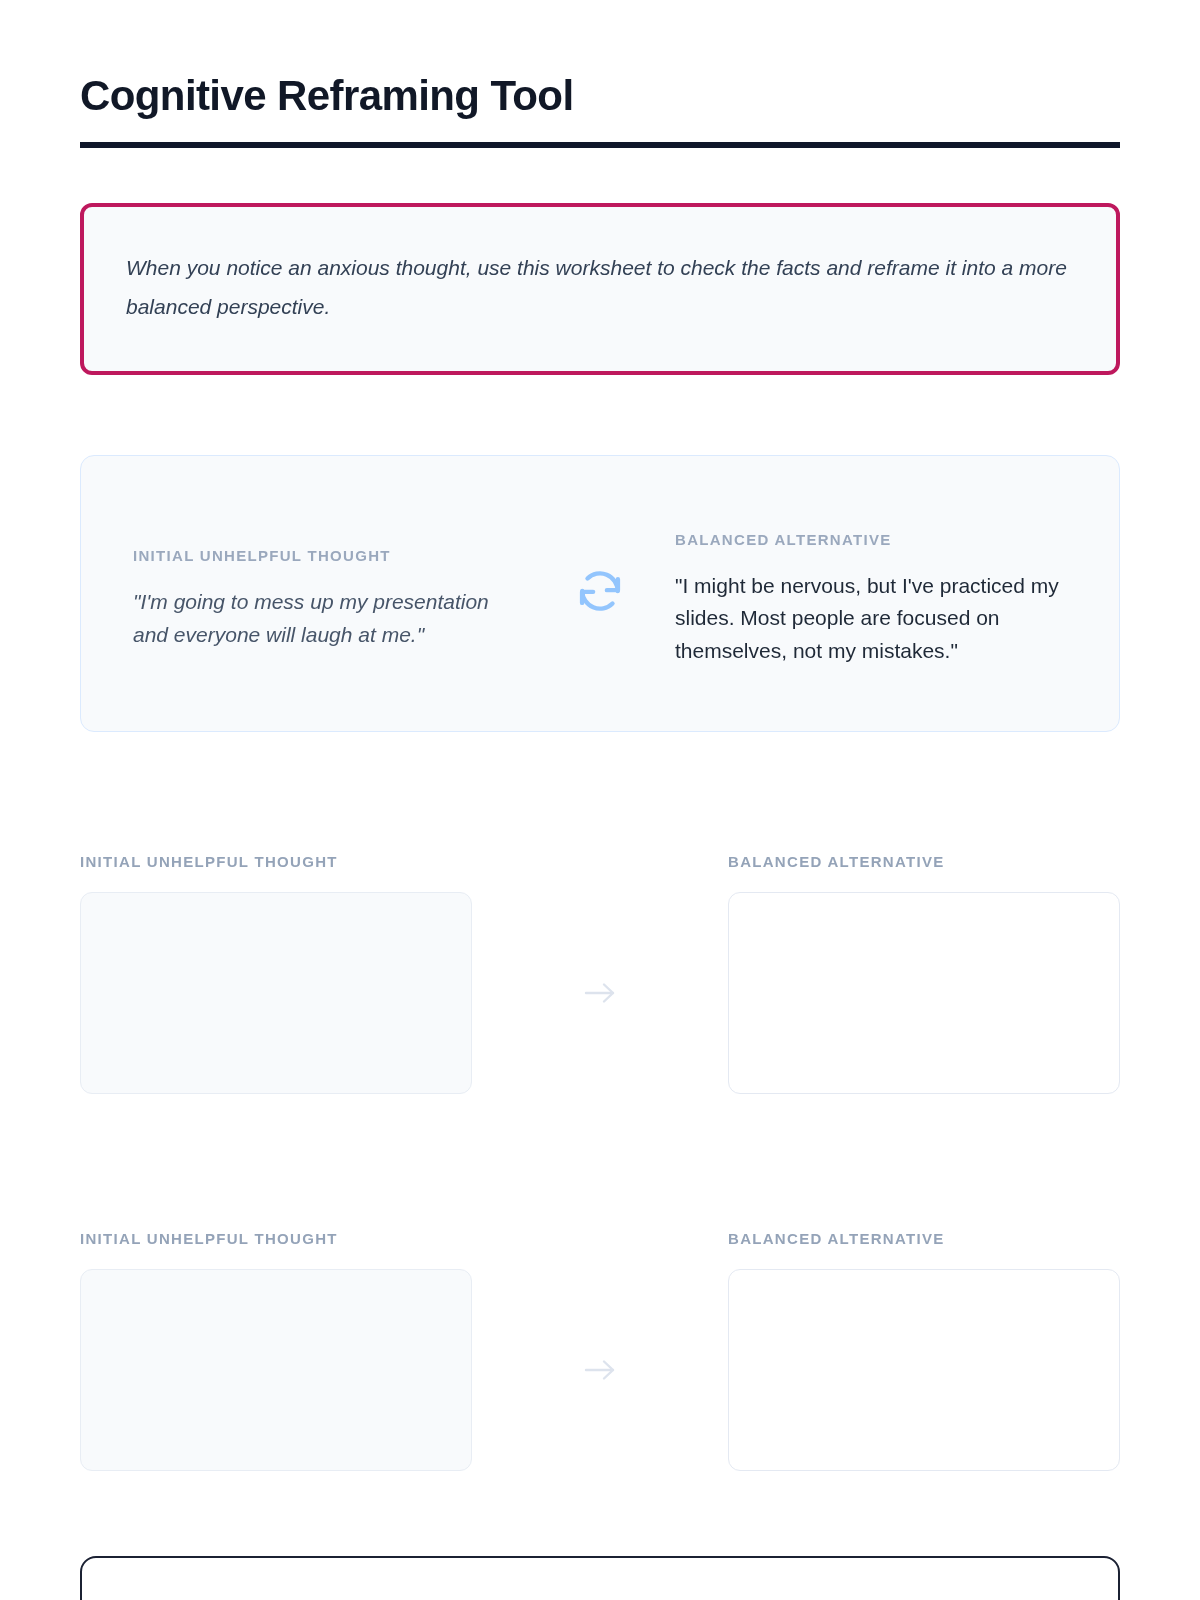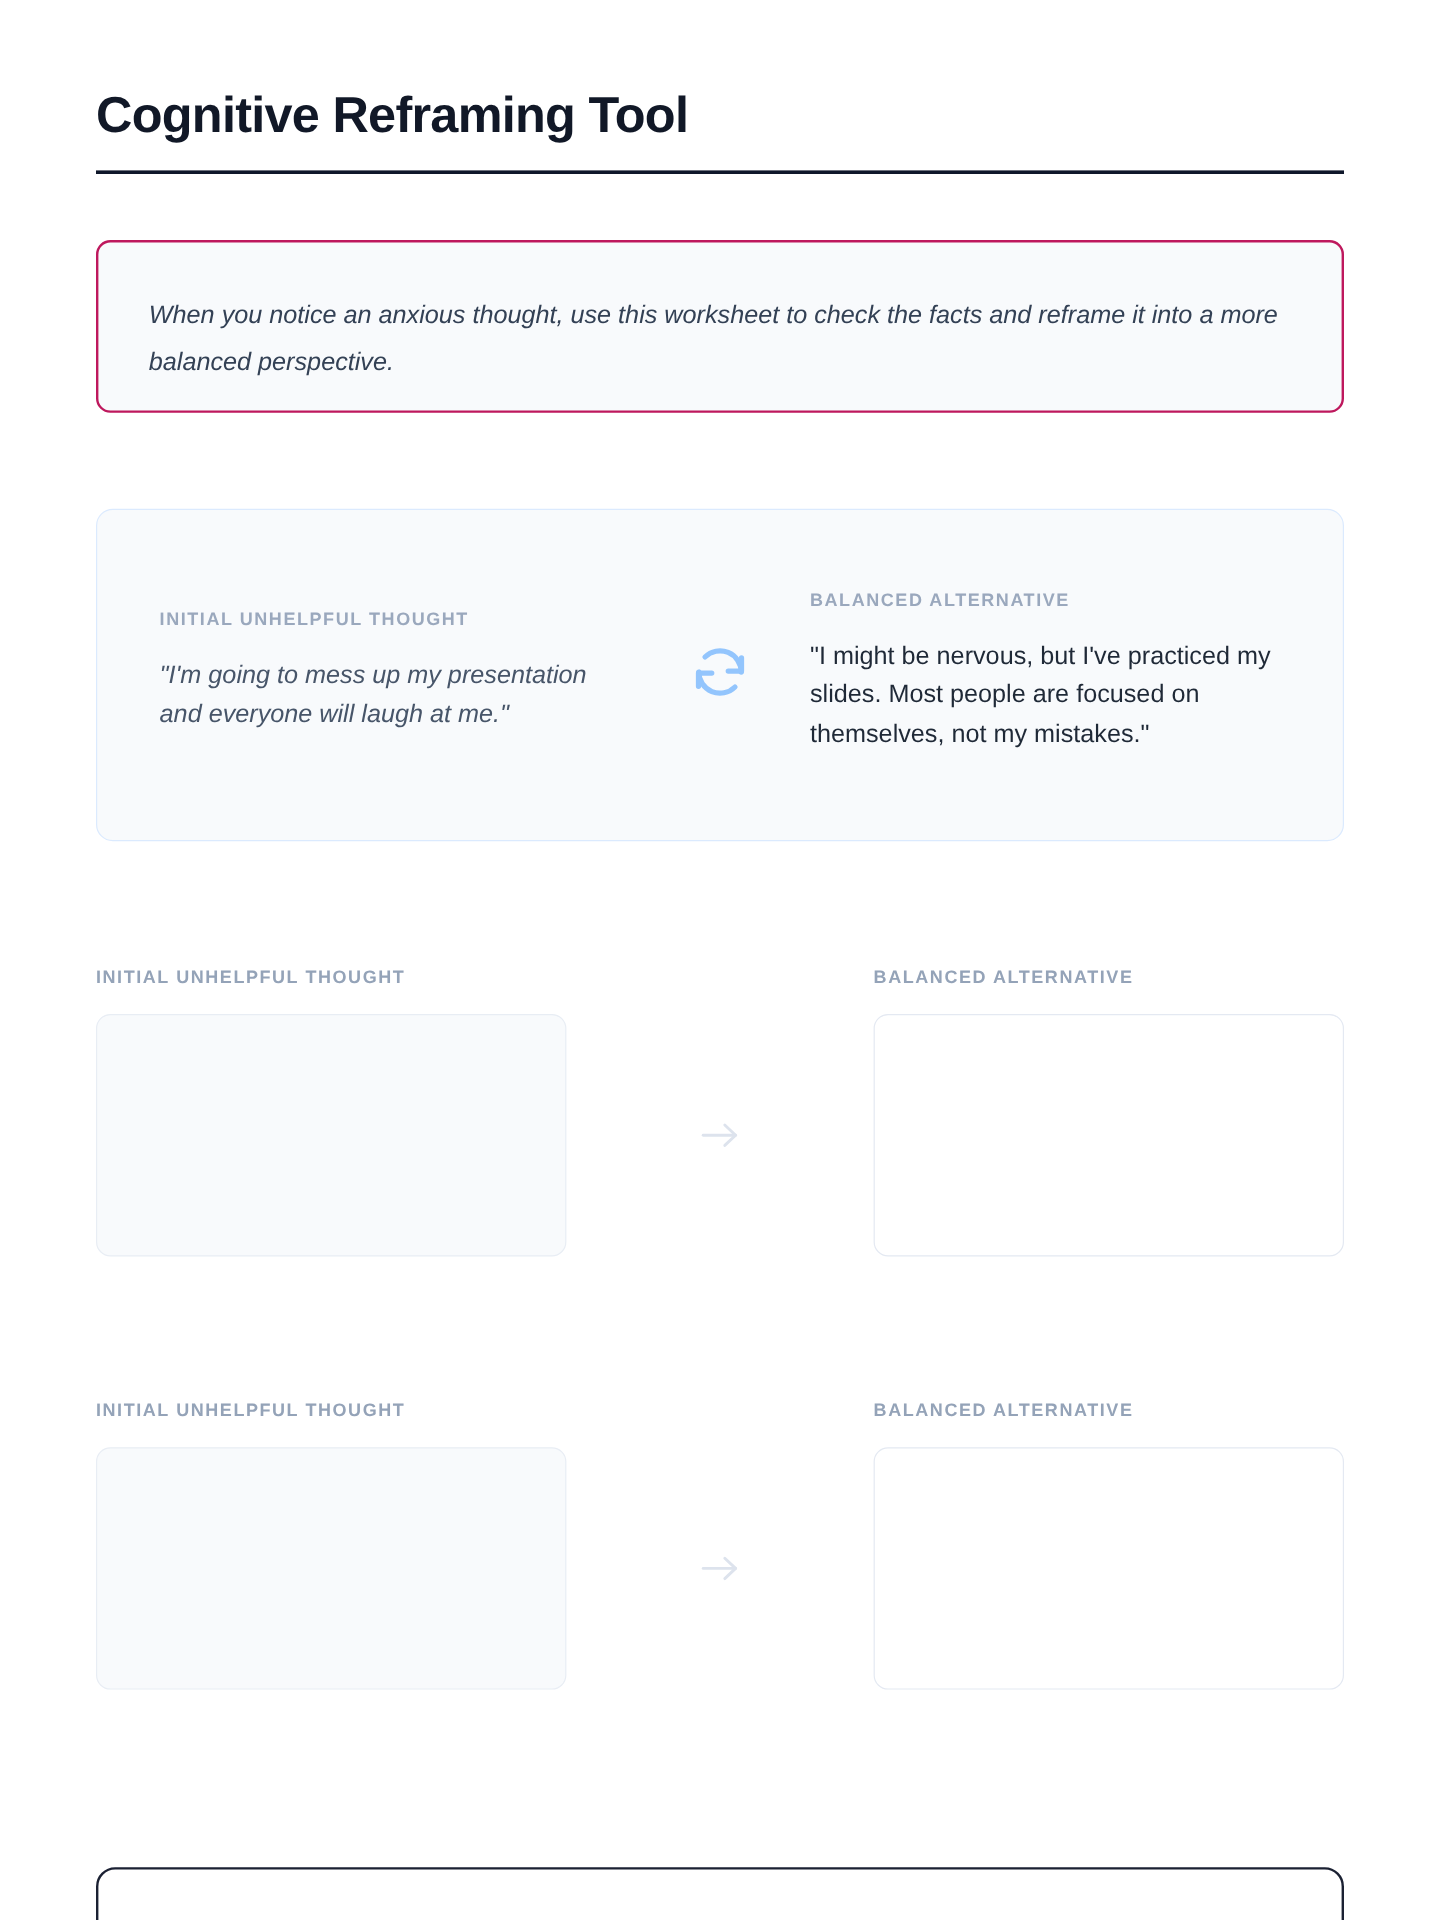--- a/index.html
+++ b/index.html
@@ -19,43 +19,43 @@
     padding: 0 80px;
   }
 
   
   .header {
     display: flex;
     align-items: baseline;
     justify-content: space-between;
     padding-top: 72px;
     padding-bottom: 22px;
-    border-bottom: 3px solid #0f172a;
+    border-bottom: 6px solid #0f172a;
   }
   .page-title {
     font-size: 42px;
     font-weight: bold;
     color: #111827;
     letter-spacing: -0.6px;
     white-space: nowrap;
   }
   .lesson-tag {
     font-size: 23px;
     font-style: italic;
     color: #64748b;
     white-space: nowrap;
   }
 
   
   .intro-box {
     margin-top: 55px;
     background: #f8fafc;
-    border: 2px solid #be185d;
+    border: 4px solid #be185d;
     border-radius: 12px;
-    padding: 42px 42px 20px 42px;
+    padding: 42px 42px 44px 42px;
   }
   .intro-text {
     font-size: 21px;
     font-style: italic;
     line-height: 1.85;
     color: #334155;
   }
 
   
   .example-card {
@@ -80,20 +80,21 @@
     justify-content: center;
   }
 
   .field-label {
     font-size: 15px;
     font-weight: bold;
     letter-spacing: 1.3px;
     color: #94a3b8;
     text-transform: uppercase;
     white-space: nowrap;
+    margin-top: 16px;
   }
   .example-col .field-label { color: #9aa8bd; }
 
   .example-quote {
     margin-top: 22px;
     font-size: 21px;
     line-height: 1.55;
     color: #475569;
   }
   .example-quote.italic { font-style: italic; }

